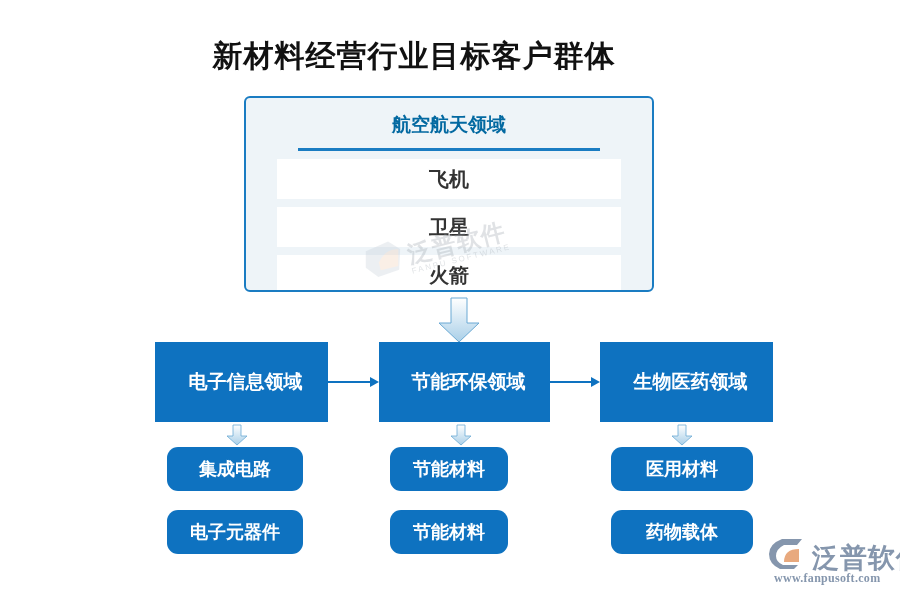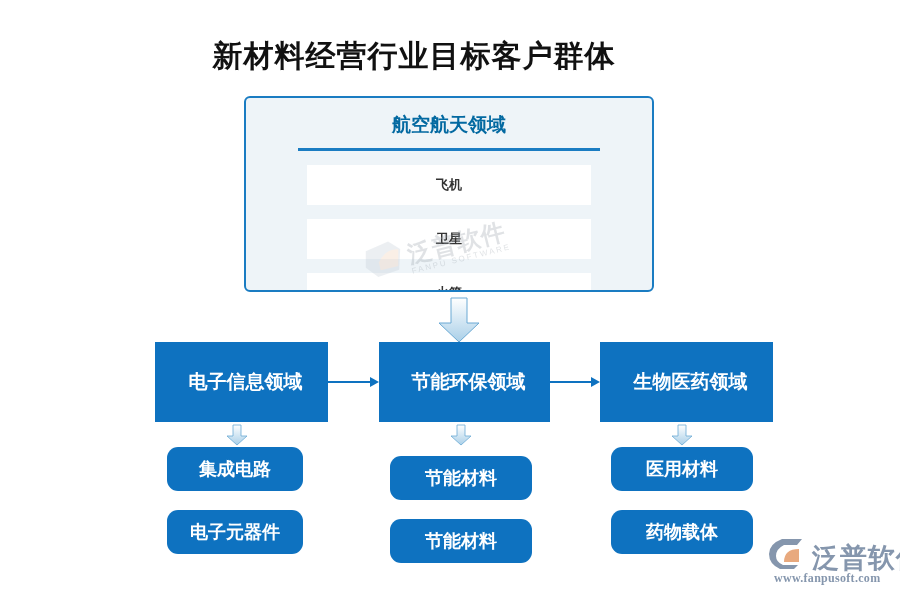--- a/index.html
+++ b/index.html
@@ -50,28 +50,28 @@
     color: #0369a1;
     font-family: "Liberation Serif", "DejaVu Serif", serif;
   }
   #top-card-divider {
     margin: 10px auto 0 auto;
     width: 302px;
     height: 3px;
     background: #1a7cc2;
   }
   .card-row {
-    margin: 14px auto 0 auto;
-    width: 284px;
+    margin: 8px auto 0 auto;
+    width: 344px;
     height: 40px;
     background: #ffffff;
     display: flex;
     align-items: center;
     justify-content: center;
-    font-size: 13px;
+    font-size: 20px;
     font-weight: bold;
     color: #333333;
     font-family: "Liberation Sans", sans-serif;
   }
 
   
   #big-arrow {
     position: absolute;
     left: 437px;
     top: 297px;
@@ -128,21 +128,21 @@
     display: flex;
     align-items: center;
     justify-content: center;
     font-size: 18px;
     font-weight: bold;
     font-family: "Liberation Serif", "DejaVu Serif", serif;
   }
   .sub-row-0 { top: 447px; }
   .sub-row-1 { top: 510px; }
   .sub-col-0 { left: 167px; width: 136px; }
-  .sub-col-1 { left: 390px; width: 142px; margin-top: 9px; }
+  .sub-col-1 { left: 390px; width: 118px; }
   .sub-col-2 { left: 611px; width: 142px; }
 
   
   #center-watermark {
     position: absolute;
     left: 358px;
     top: 245px;
     width: 200px;
     height: 70px;
     opacity: 0.30;

